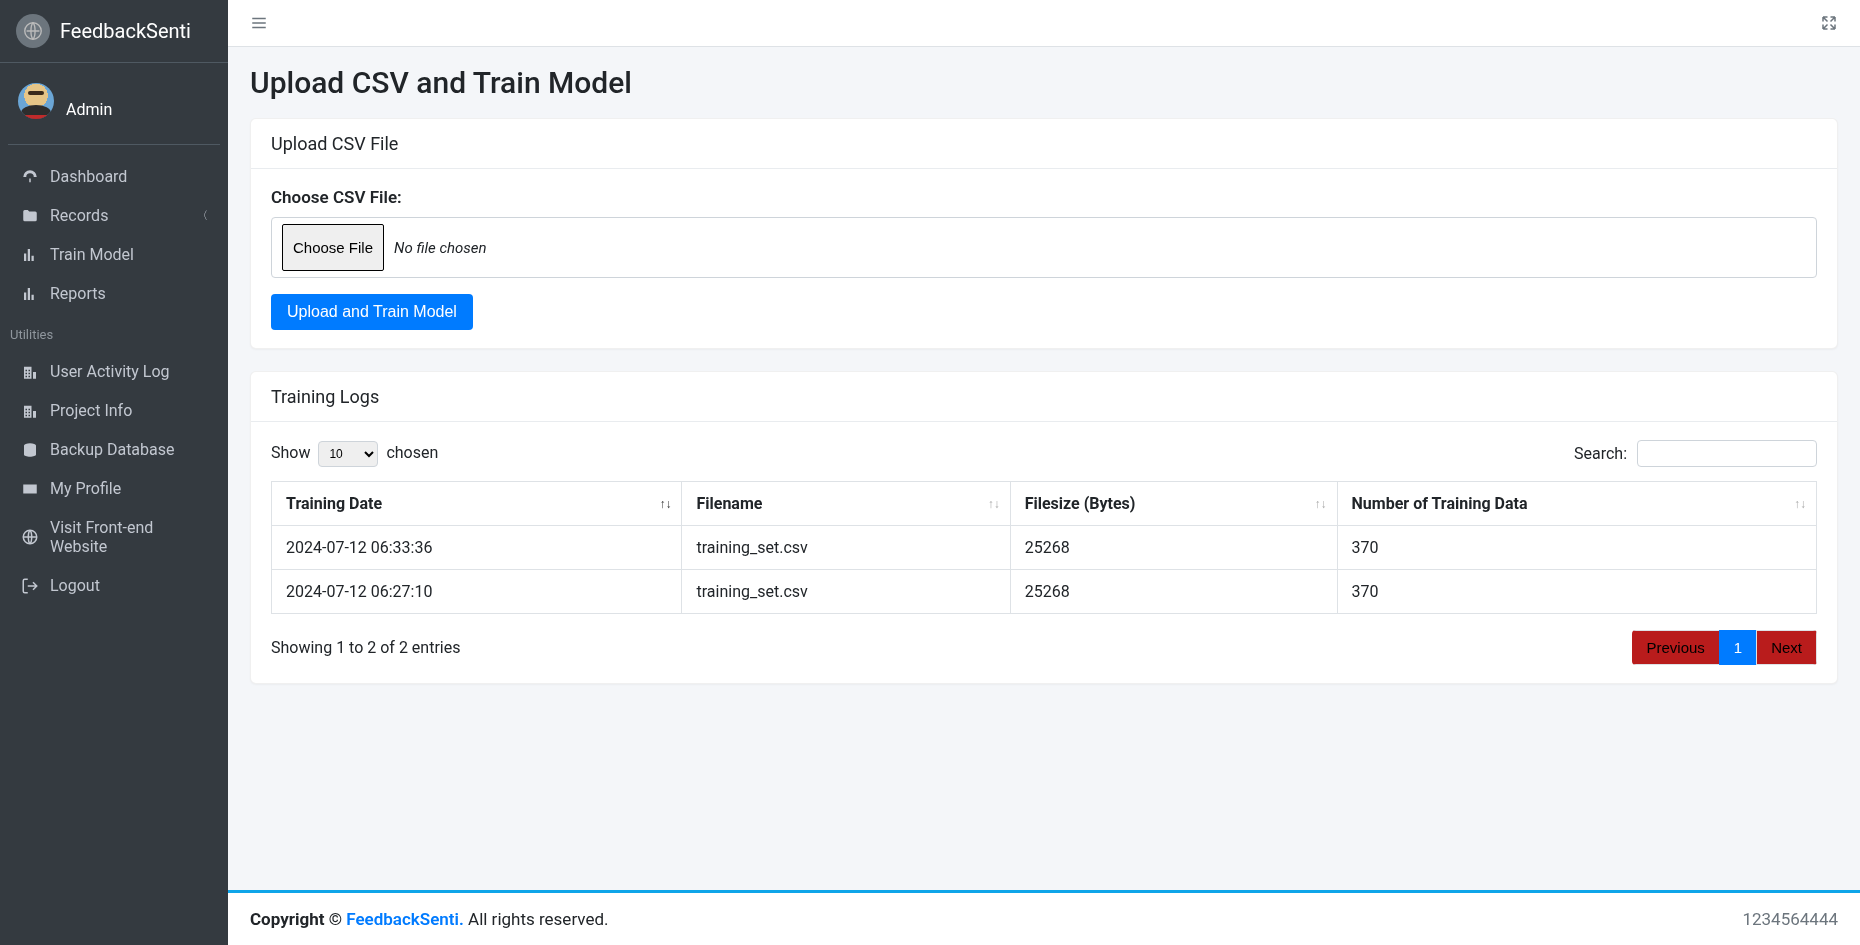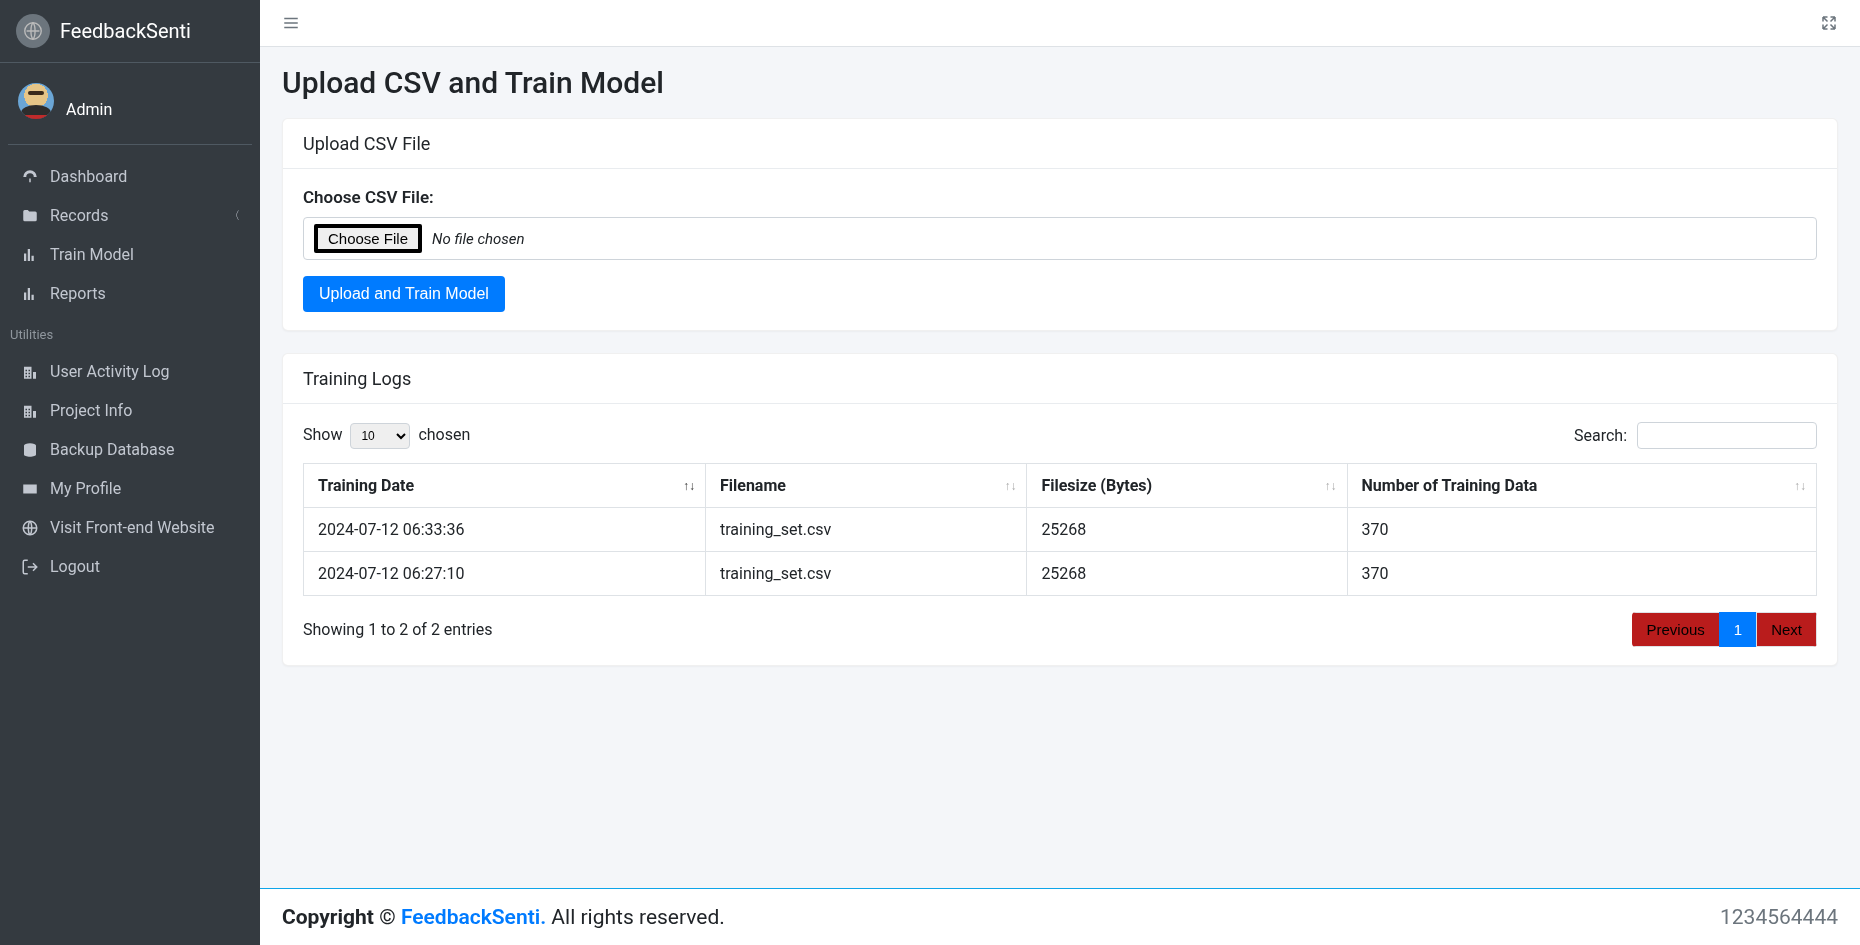--- a/index.html
+++ b/index.html
@@ -7,21 +7,21 @@
       font-family: -apple-system, BlinkMacSystemFont, "Segoe UI", Roboto, "Helvetica Neue", Arial, sans-serif;
       font-size: 16px;
       color: #212529;
       background: #f4f6f9;
       display: flex;
       height: 945px;
       overflow: hidden;
     }
     
     .sidebar {
-      width: 260px;
+      width: 228px;
       background: #343a40;
       color: #c2c7d0;
       display: flex;
       flex-direction: column;
       flex-shrink: 0;
     }
     .brand {
       display: flex;
       align-items: center;
       gap: 10px;
@@ -155,22 +155,22 @@
     .file-wrapper {
       border: 1px solid #ced4da;
       border-radius: 4px;
       padding: 6px 10px;
       display: flex;
       align-items: center;
       gap: 10px;
     }
     .file-btn {
       background: #efefef;
-      border: 4px solid #000000;
-      padding: 2px 10px;
+      border: 1px solid #000000;
+      padding: 14px 10px;
       font-size: 15px;
       cursor: pointer;
       border-radius: 2px;
     }
     .file-status { color: #212529; font-size: 15px; font-style: italic; }
     .btn-primary {
       background: #007bff;
       color: #fff;
       border: none;
       padding: 9px 16px;
@@ -243,26 +243,26 @@
       border: 1px solid #dee2e6;
       background: #b91c1c;
       padding: 8px 14px;
       font-size: 15px;
       cursor: pointer;
       margin-left: -1px;
     }
     .page-btn.active { background: #007bff; color: #fff; border-color: #007bff; }
     .footer {
       background: #fff;
-      border-top: 1px solid #0ea5e9;
+      border-top: 3px solid #0ea5e9;
       padding: 16px 22px;
       display: flex;
       justify-content: space-between;
       color: #6c757d;
-      font-size: 21px;
+      font-size: 17px;
     }
     .footer .brandlink { color: #007bff; font-weight: 600; }
     .footer .copy { color: #212529; }
     .footer .copy b { font-weight: 700; }
   </style>
 </head>
 <body>
 
 <aside class="sidebar">
   <div class="brand">

